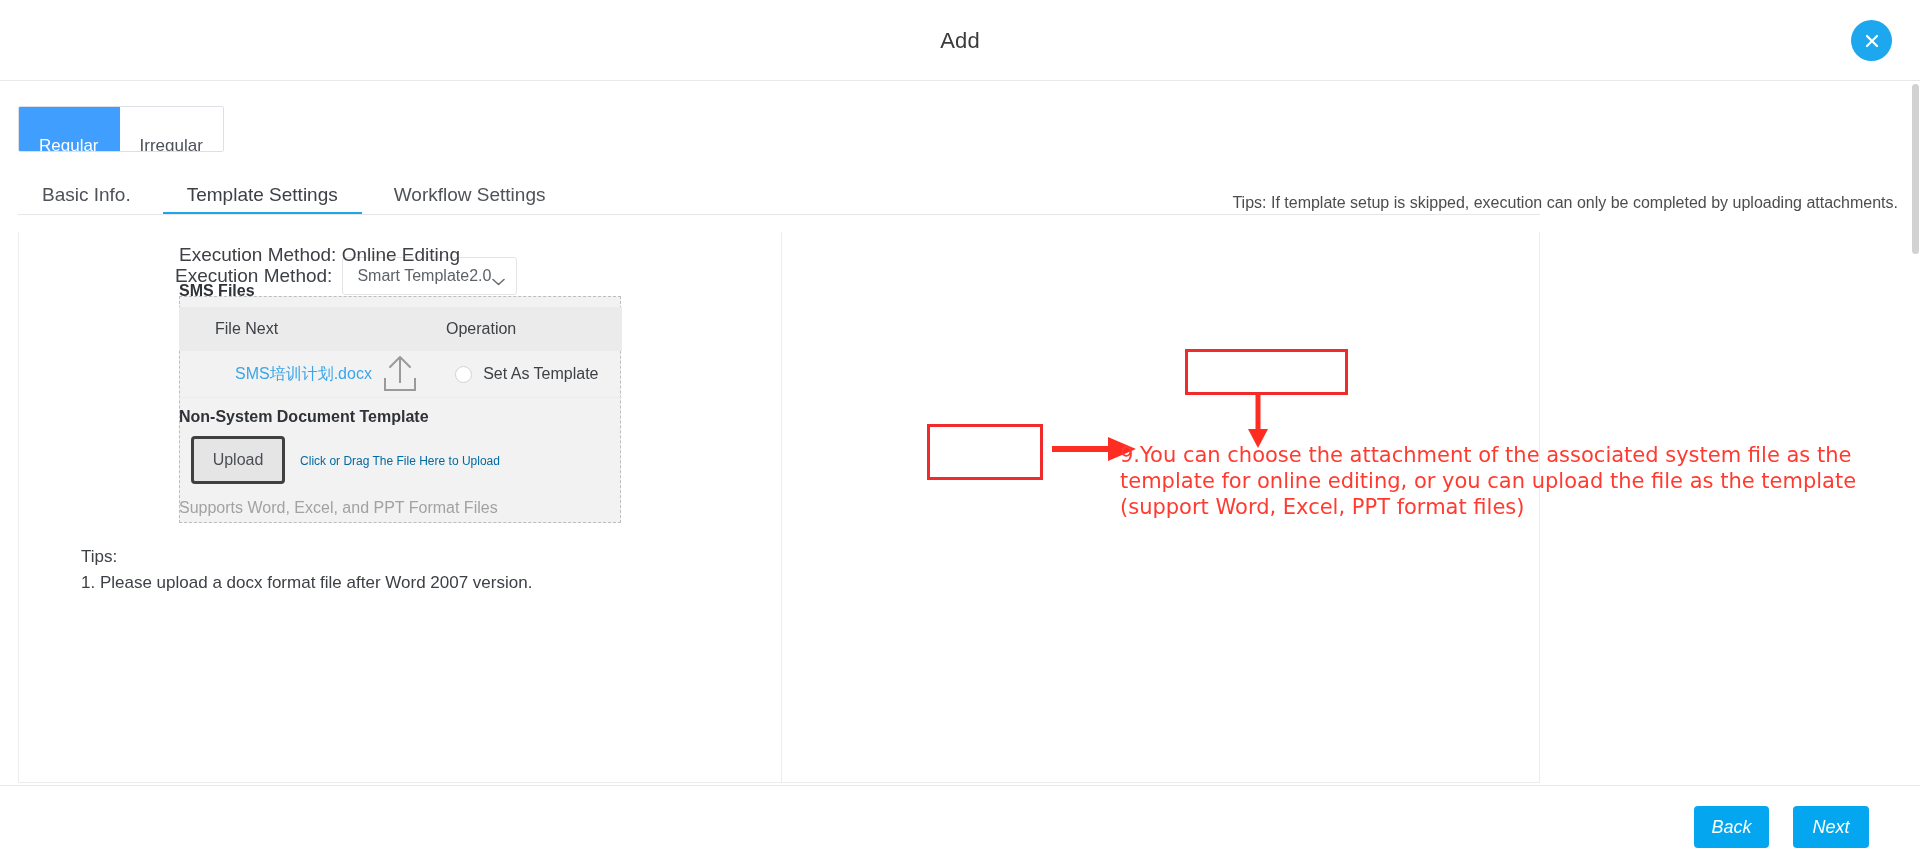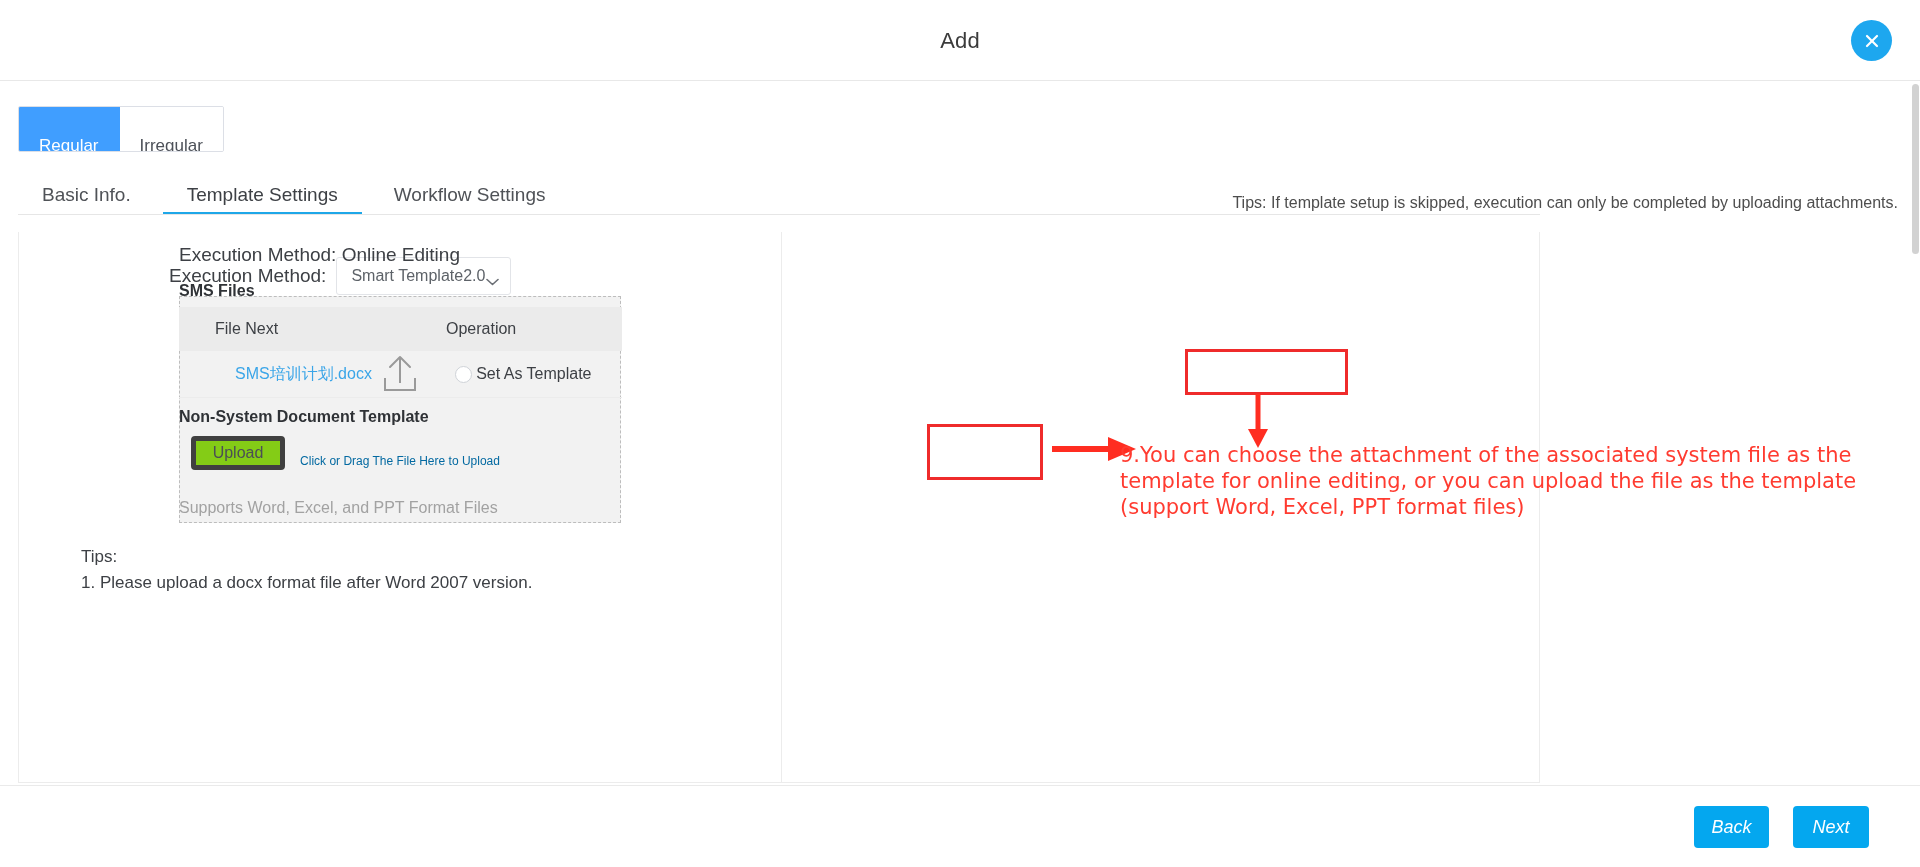--- a/index.html
+++ b/index.html
@@ -82,21 +82,21 @@
   .panel {
     position:absolute; left:18px; top:232px; width:1522px; height:551px;
     border:1px solid #ececec; border-top:none; background:#fff;
   }
   .panel-divider {
     position:absolute; left:762px; top:0; width:1px; height:551px; background:#ececec;
   }
 
   
   .exec-row {
-    position:absolute; left:150px; top:25px; display:flex; align-items:center; gap:10px;
+    position:absolute; left:156px; top:25px; display:flex; align-items:center; gap:10px;
   }
   .exec-label { font-size:19px; color:#3d4045; }
   .select {
     width:175px; height:38px; border:1px solid #e2e4e8; border-radius:3px;
     display:flex; align-items:center; justify-content:space-between;
     padding:0 11px 0 14px; background:#fff; cursor:pointer;
   }
   .select-value { font-size:16px; color:#5d6268; }
   .chev { width:13px; height:8px; }
 
@@ -130,32 +130,32 @@
   .ft-head {
     display:flex; height:44px; background:#ebebeb; align-items:center;
   }
   .ft-row {
     display:flex; height:47px; align-items:center; border-bottom:1px solid #ececec;padding-left:20px;
   }
   .col-name { width:245px; padding-left:36px; }
   .col-op   { width:198px; padding-left:22px; }
   .ft-head .col-name, .ft-head .col-op { font-size:16px; color:#3d4045; }
   .file-link { font-size:16px; color:#3aa5e8; cursor:pointer; }
-  .op-cell { display:flex; align-items:flex-end; gap:4px; cursor:pointer; }
+  .op-cell { display:flex; align-items:flex-end; gap:11px; cursor:pointer; }
   .radio {
     width:17px; height:17px; border-radius:50%; border:1px solid #cfd3d8; background:#fff;
   }
   .op-label { font-size:16px; color:#3d4045; }
 
   .r-nonsys {
     position:absolute; left:160px; top:176px; font-size:16px; font-weight:bold; color:#2f3236;
   }
   .upload-btn {
-    position:absolute; left:172px; top:204px; width:94px; height:34px;
-    border:5px solid #404040; border-radius:4px; background:#84cc16;
+    position:absolute; left:172px; top:204px; width:94px; height:48px;
+    border:3px solid #404040; border-radius:4px; background:#e5e5e5;
     display:flex; align-items:center; justify-content:center;
     font-size:16px; color:#4b4f55; cursor:pointer;
   }
   .r-support {
     position:absolute; left:160px; top:267px; font-size:16px; color:#a2a2a2;
   }
 
   
   .hl-box { position:absolute; border:3px solid #ef2b2b; }
   #hl-template { left:1185px; top:349px; width:163px; height:46px; }

